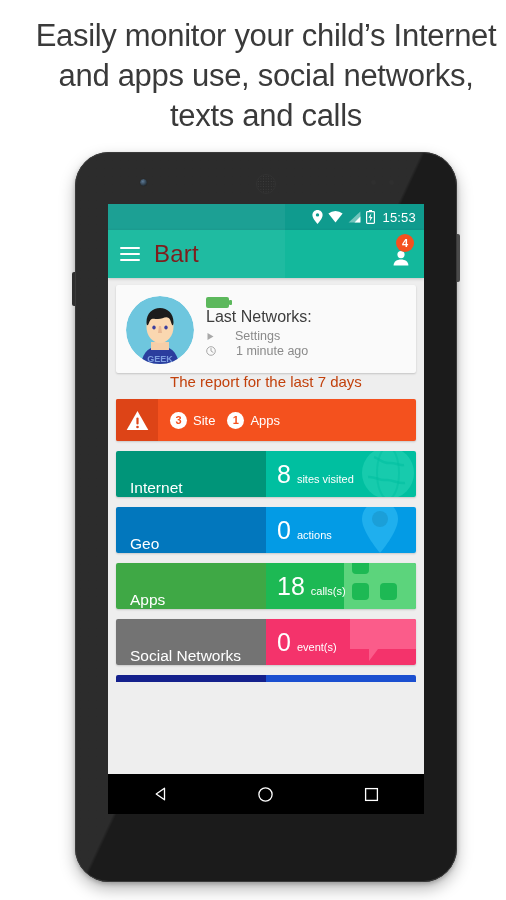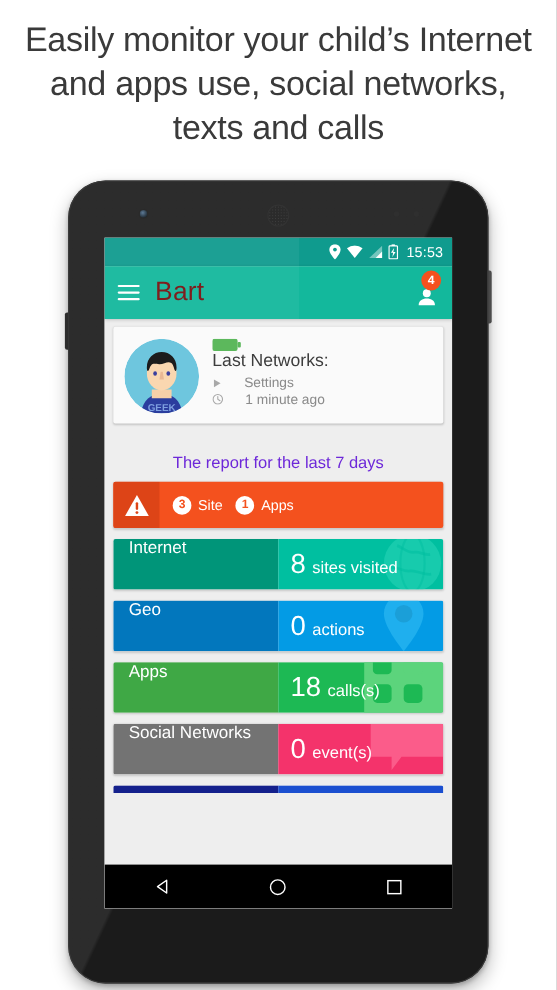--- a/index.html
+++ b/index.html
@@ -2,34 +2,34 @@
 <html><head>
 <meta charset="utf-8">
 <style>
   * { box-sizing: border-box; margin: 0; padding: 0; }
   html, body {
     width: 506px; height: 900px;
     background: #ffffff;
     font-family: "Liberation Sans", sans-serif;
     overflow: hidden;
   }
-  .page { position: relative; width: 466px; height: 900px; background: #fff; }
+  .page { position: relative; width: 466px; height: 900px; background: #fff; margin-left: 13px; }
 
   
   .headline {
     position: absolute; top: 16px; left: 0; width: 506px;
     text-align: center;
     font-size: 31px; line-height: 40px; font-weight: 300;
     color: #3a3a3a; letter-spacing: -0.3px;
     padding: 0 22px;
   }
 
   
   .phone {
-    position: absolute; left: 62px; top: 164px;
+    position: absolute; left: 62px; top: 152px;
     width: 382px; height: 730px;
     background: #1b1b1b;
     border-radius: 34px;
     box-shadow: 0 7px 16px rgba(0,0,0,0.28), 0 2px 4px rgba(0,0,0,0.22);
   }
   .phone-gloss {
     position: absolute; inset: 0; border-radius: 34px;
     background: linear-gradient(115deg, rgba(255,255,255,0.075) 0%, rgba(255,255,255,0.075) 48%, rgba(255,255,255,0.0) 48.5%, rgba(255,255,255,0.0) 100%);
     pointer-events: none;
   }
@@ -144,22 +144,22 @@
   .avatar { width: 68px; height: 68px; border-radius: 50%; overflow: hidden; flex: none; margin-top: 4px; text-align: center; }
   .profile-info { margin-left: 12px; padding-top: 2px; flex: 1; min-width: 0; }
   .battery-mini { width: 26px; height: 11px; position: relative; margin-bottom: 2px; }
   .last-activity {
     font-size: 16px; color: #3d3d3d; font-weight: 400; line-height: 20px; margin-bottom: 2px;
   }
   .act-row { display: flex; align-items: center; gap: 20px; margin-top: 1px; }
   .act-text { font-size: 12.5px; color: #8a8a8a; }
 
   .report-title {
-    text-align: center; font-size: 15px; color: #6d28d9;
-    padding: 27px 0 9px 0; font-weight: 400;
+    text-align: center; font-size: 15px; color: #c2410c;
+    padding: 0 0 9px 0; font-weight: 400;
   }
 
   
   .alert-bar {
     display: flex; align-items: center; height: 42px;
     background: #f4511e; border-radius: 2px; overflow: hidden;
     box-shadow: 0 1px 2px rgba(0,0,0,0.16);
     margin-bottom: 10px;
   }
   .alert-icon-box {
@@ -175,33 +175,33 @@
   .chip-label { color: #fff; font-size: 13px; margin-right: 6px; }
 
   
   .stat-card {
     display: flex; align-items: stretch; height: 46px;
     border-radius: 2px; overflow: hidden; margin-bottom: 10px;
     box-shadow: 0 1px 2px rgba(0,0,0,0.16);
     position: relative;
   }
   .stat-left {
-    width: 50%; display: flex; align-items: flex-start; padding-left: 14px;
+    width: 50%; display: flex; align-items: flex-end; padding-left: 14px;
     color: #fff; font-size: 15.5px; font-weight: 400;
   }
   .stat-right {
     width: 50%; display: flex; align-items: baseline; padding-left: 11px;
     position: relative; overflow: hidden;
   }
   .stat-value {
     color: #fff; font-size: 25px; font-weight: 300; line-height: 46px;
     position: relative; z-index: 2;
   }
   .stat-unit {
-    color: #fff; font-size: 15px; margin-left: 6px;
+    color: #fff; font-size: 11px; margin-left: 6px;
     position: relative; z-index: 2;
   }
   .watermark { position: absolute; right: 0; top: 0; bottom: 0; width: 72px; z-index: 1; opacity: 1; }
 
   .cut-card { height: 7px; border-radius: 2px 2px 0 0; overflow: hidden; display: flex; }
   .cut-left { width: 50%; }
   .cut-right { width: 50%; }
 
   
   .navbar {

